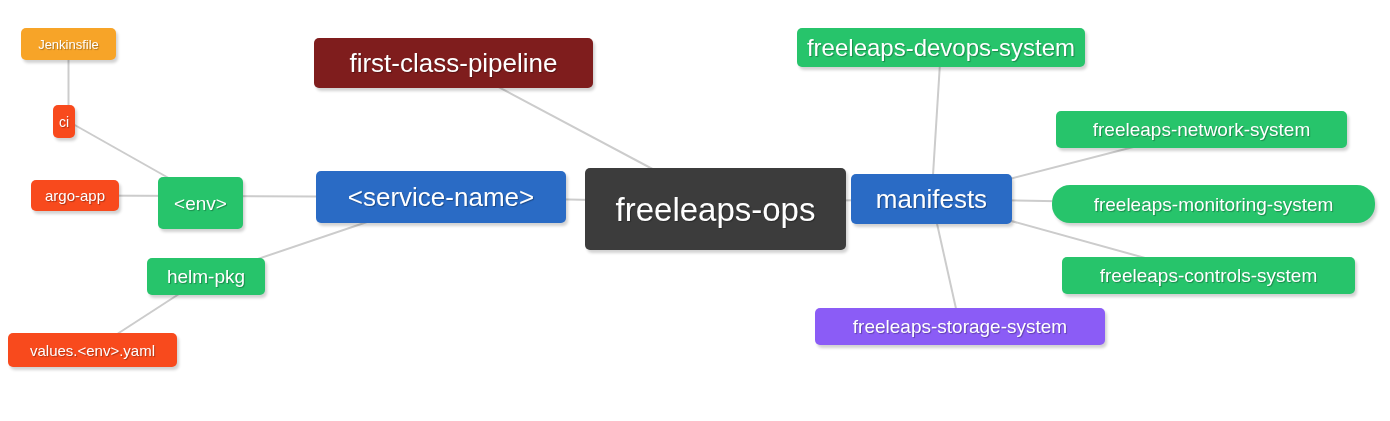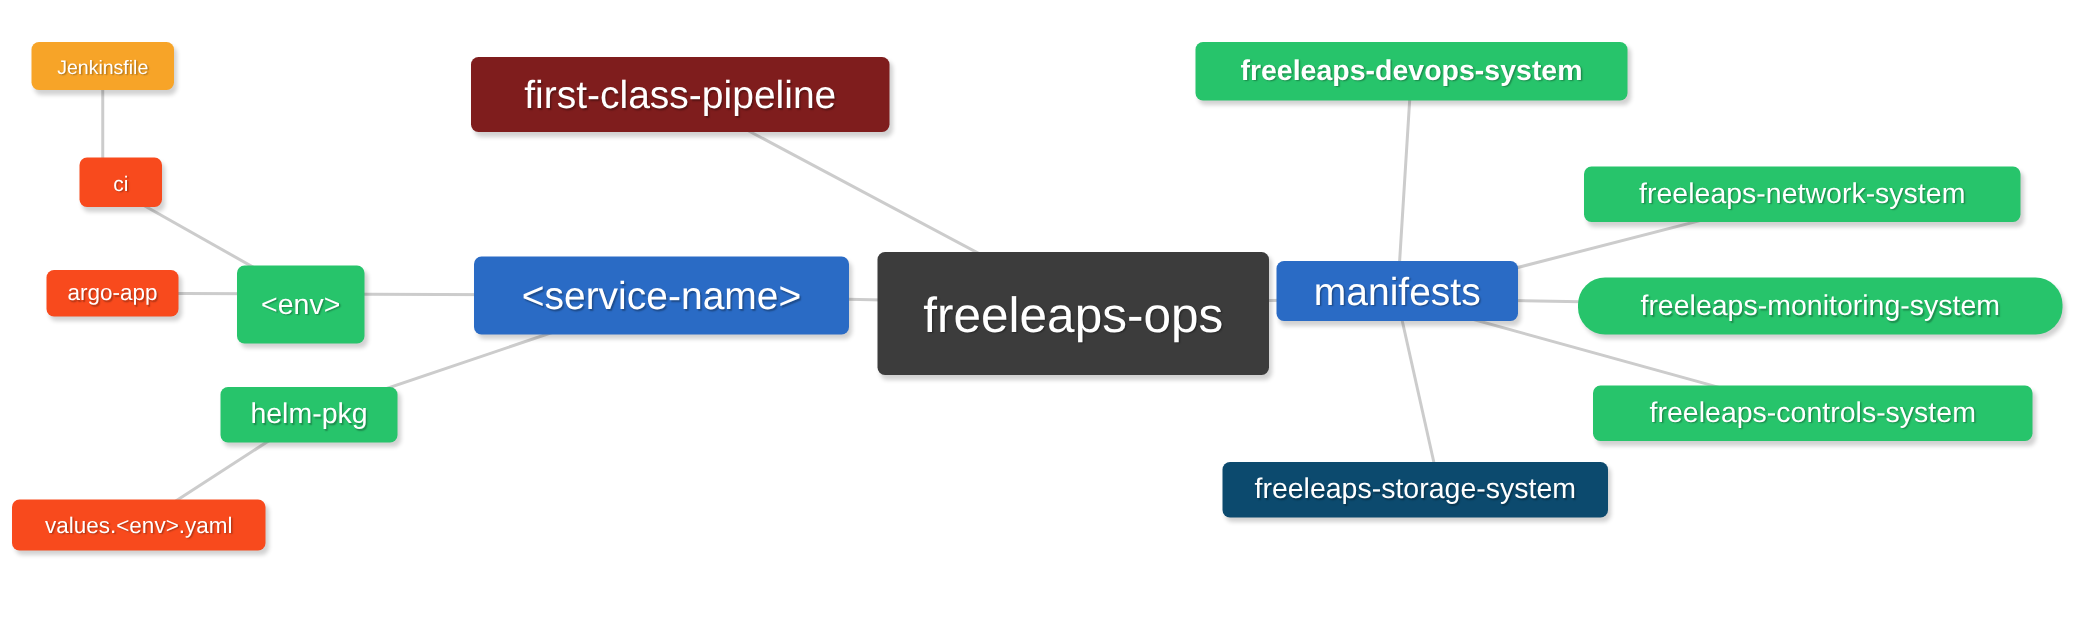--- a/index.html
+++ b/index.html
@@ -52,28 +52,28 @@
       <line x1="441" y1="197" x2="715.5" y2="202.5" stroke="#cccccc" stroke-width="2"></line>
       <line x1="715.5" y1="202.5" x2="931.5" y2="199" stroke="#cccccc" stroke-width="2"></line>
       <line x1="931.5" y1="199" x2="941" y2="47.5" stroke="#cccccc" stroke-width="2"></line>
       <line x1="931.5" y1="199" x2="1201.5" y2="129.5" stroke="#cccccc" stroke-width="2"></line>
       <line x1="931.5" y1="199" x2="1213.5" y2="204" stroke="#cccccc" stroke-width="2"></line>
       <line x1="931.5" y1="199" x2="1208.5" y2="275.5" stroke="#cccccc" stroke-width="2"></line>
       <line x1="931.5" y1="199" x2="960" y2="326.5" stroke="#cccccc" stroke-width="2"></line>
     </svg>
   <div id="nodes">
       <div class="node" style="left: 21px; top: 28px; width: 95px; height: 32px; font-size: 13px; background: rgb(247, 164, 40);">Jenkinsfile</div>
-      <div class="node" style="left: 53px; top: 105px; width: 55px; height: 33px; font-size: 14px; background: rgb(248, 74, 29);">ci</div>
+      <div class="node" style="left: 53px; top: 105px; width: 22px; height: 33px; font-size: 14px; background: rgb(248, 74, 29);">ci</div>
       <div class="node" style="left: 31px; top: 180px; width: 88px; height: 31px; font-size: 15px; background: rgb(248, 74, 29);">argo-app</div>
       <div class="node" style="left: 158px; top: 177px; width: 85px; height: 52px; font-size: 19px; background: rgb(39, 196, 107);">&lt;env&gt;</div>
       <div class="node" style="left: 147px; top: 258px; width: 118px; height: 37px; font-size: 19px; background: rgb(39, 196, 107);">helm-pkg</div>
       <div class="node" style="left: 8px; top: 333px; width: 169px; height: 34px; font-size: 15px; background: rgb(248, 74, 29);">values.&lt;env&gt;.yaml</div>
       <div class="node" style="left: 314px; top: 38px; width: 279px; height: 50px; font-size: 26px; background: #7f1d1d;">first-class-pipeline</div>
       <div class="node" style="left: 316px; top: 171px; width: 250px; height: 52px; font-size: 26px; background: rgb(42, 107, 197);">&lt;service-name&gt;</div>
       <div class="node" style="left: 585px; top: 168px; width: 261px; height: 82px; font-size: 33px; background: rgb(60, 60, 60);">freeleaps-ops</div>
-      <div class="node" style="left: 851px; top: 174px; width: 161px; height: 40px; font-size: 26px; background: rgb(42, 107, 197); text-align: right;">manifests</div>
-      <div class="node" style="left: 797px; top: 28px; width: 288px; height: 39px; font-size: 19px; background: rgb(39, 196, 107); font-weight: bold;">freeleaps-devops-system</div>
+      <div class="node" style="left: 851px; top: 174px; width: 161px; height: 50px; font-size: 26px; background: rgb(42, 107, 197); text-align: right;">manifests</div>
+      <div class="node" style="left: 797px; top: 28px; width: 288px; height: 39px; font-size: 24px; background: rgb(39, 196, 107);">freeleaps-devops-system</div>
       <div class="node" style="left: 1056px; top: 111px; width: 291px; height: 37px; font-size: 19px; background: rgb(39, 196, 107);">freeleaps-network-system</div>
       <div class="node" style="left: 1052px; top: 185px; width: 323px; height: 38px; font-size: 19px; background: rgb(39, 196, 107); border-radius: 18px;">freeleaps-monitoring-system</div>
       <div class="node" style="left: 1062px; top: 257px; width: 293px; height: 37px; font-size: 19px; background: rgb(39, 196, 107);">freeleaps-controls-system</div>
-      <div class="node" style="left: 815px; top: 308px; width: 257px; height: 37px; font-size: 19px; background: #0c4a6e;">freeleaps-storage-system</div>
+      <div class="node" style="left: 815px; top: 308px; width: 290px; height: 37px; font-size: 19px; background: #8b5cf6;">freeleaps-storage-system</div>
     </div>
 </div>
 
 </body></html>

